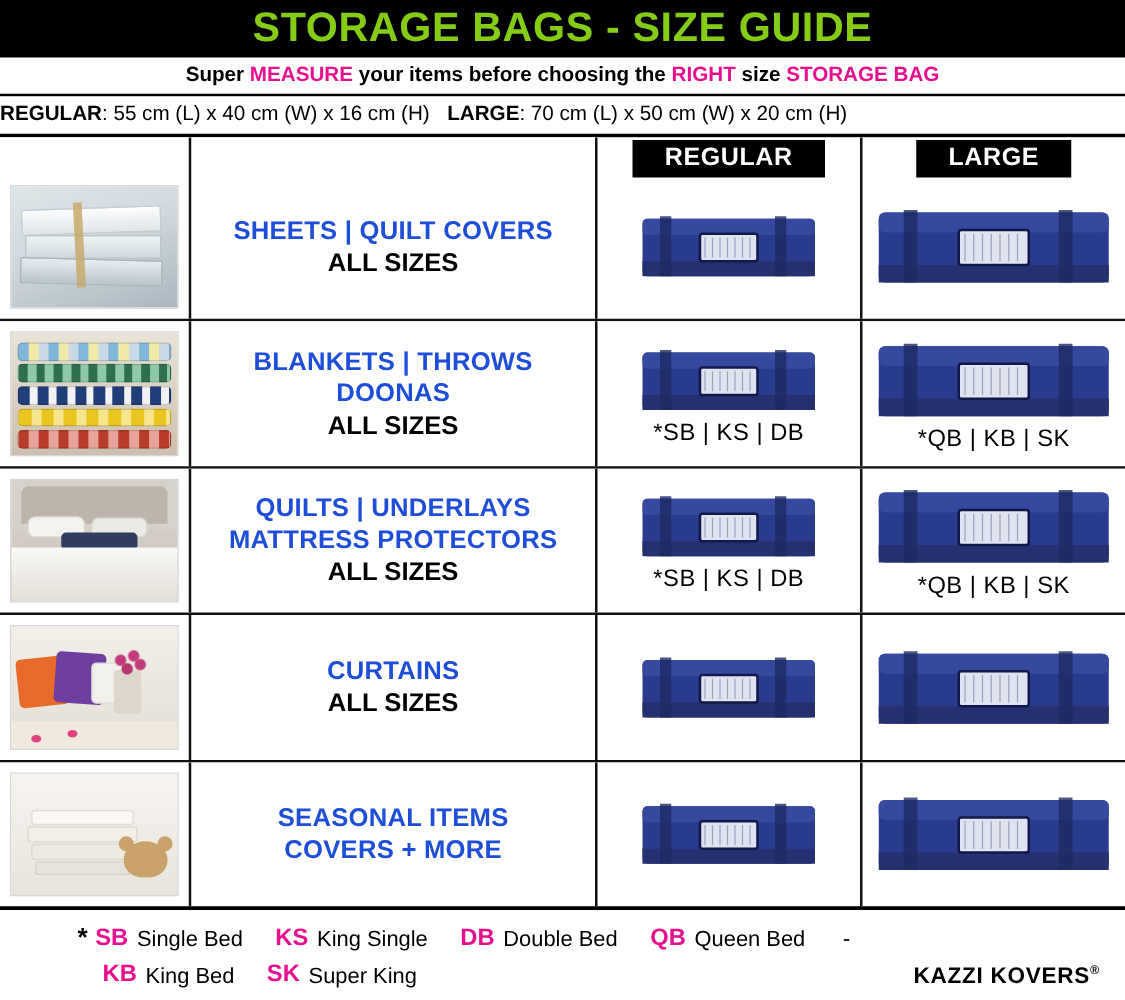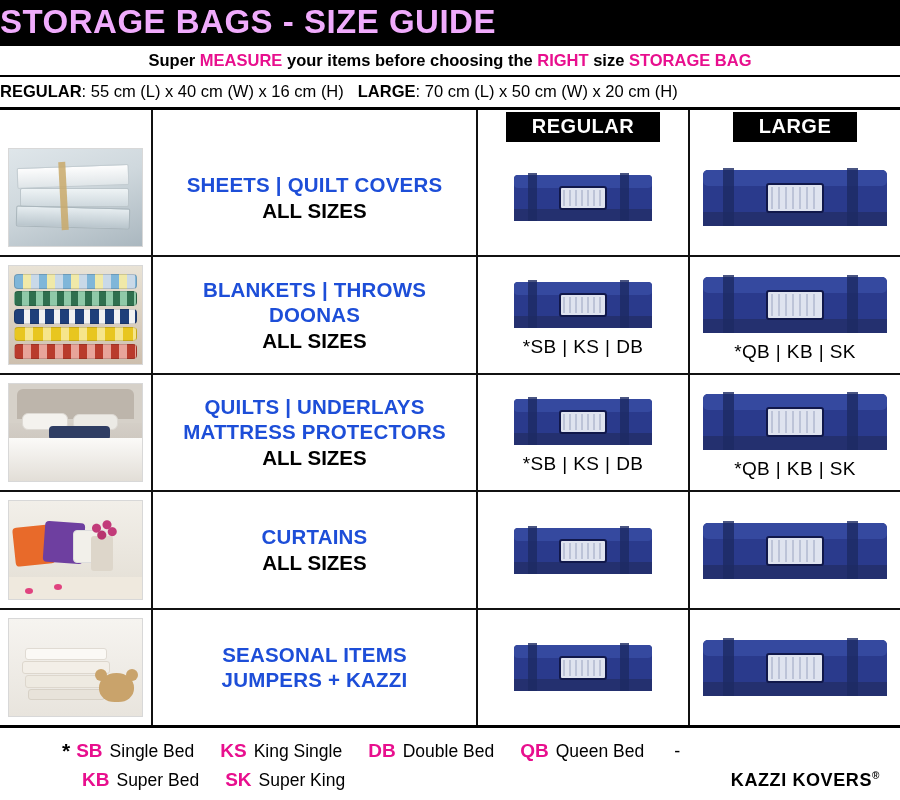--- a/index.html
+++ b/index.html
@@ -13,22 +13,22 @@
     width: 900px; height: 800px;
     background: #000;
     display: flex;
     flex-direction: column;
     overflow: hidden;
   }
 
   
   .title-bar {
     background: #000;
-    color: #f0abfc;
-    text-align: left;
+    color: #84cc16;
+    text-align: center;
     font-size: 33px;
     font-weight: bold;
     letter-spacing: 0.5px;
     padding: 5px 0 6px 0;
     line-height: 1.05;
   }
   .subtitle-bar {
     background: #fff;
     color: #000;
     text-align: center;
@@ -463,21 +463,21 @@
         <div class="photo ph-seasonal">
           <div class="k1"></div>
             <div class="k2"></div>
             <div class="k3"></div>
             <div class="k4"></div>
           <div class="bear"></div>
         </div>
       </div>
       <div class="c-desc">
         <div class="desc-main">SEASONAL ITEMS</div>
-        <div class="desc-main">JUMPERS + KAZZI</div>
+        <div class="desc-main">COVERS + MORE</div>
       </div>
       <div class="c-reg">
         <svg class="bag" width="150" height="64" viewBox="0 0 150 64">
           <rect x="6" y="10" width="138" height="46" rx="4" fill="#2a3a8c"></rect>
           <rect x="6" y="10" width="138" height="13" rx="4" fill="#35499f"></rect>
           <rect x="6" y="44" width="138" height="12" fill="#24306f"></rect>
           <rect x="20" y="8" width="9" height="48" fill="#1d2a63" opacity=".8"></rect>
           <rect x="112" y="8" width="9" height="48" fill="#1d2a63" opacity=".8"></rect>
           <rect x="52" y="22" width="46" height="22" rx="2" fill="#dfe3ef" stroke="#11184a" stroke-width="2"></rect>
           <g stroke="#9aa3c0" stroke-width="1">
@@ -524,20 +524,20 @@
       <span class="code">KS</span>
       <span class="meaning">King Single</span>
       <span class="code">DB</span>
       <span class="meaning">Double Bed</span>
       <span class="code">QB</span>
       <span class="meaning">Queen Bed</span>
       <span class="dash">-</span>
     </div>
     <div class="foot-line l2">
       <span class="code">KB</span>
-      <span class="meaning">Super Bed</span>
+      <span class="meaning">King Bed</span>
       <span class="code">SK</span>
       <span class="meaning">Super King</span>
       <span class="brand"><span>KAZZI KOVERS</span><sup>®</sup></span>
     </div>
   </div>
 
 </div>
 
 </body></html>

